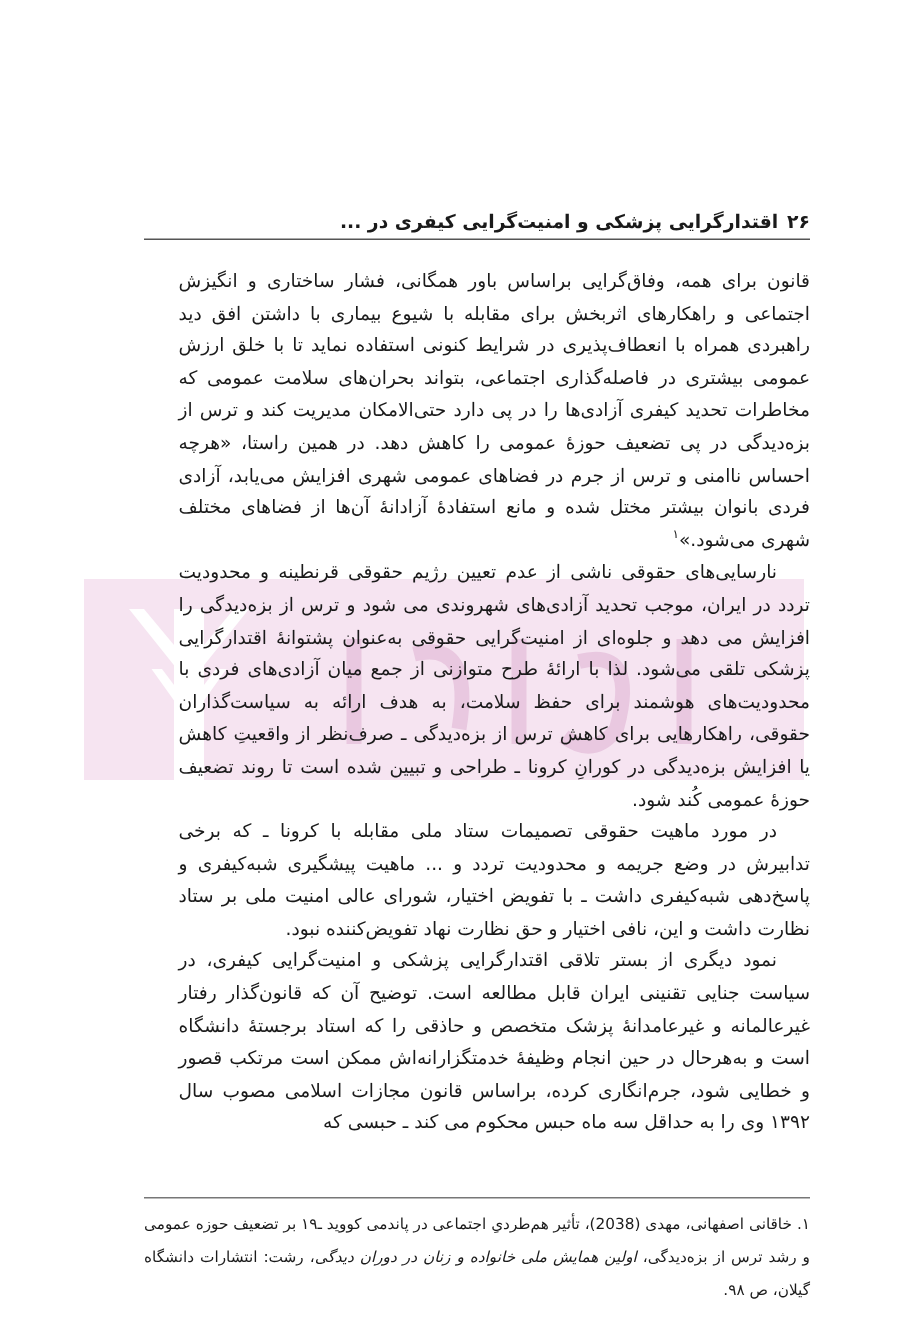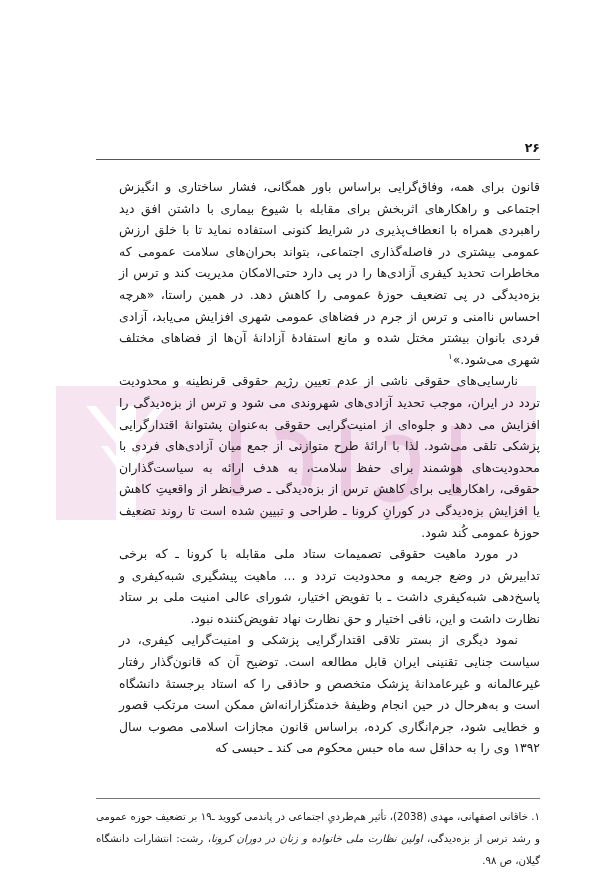--- a/index.html
+++ b/index.html
@@ -41,21 +41,21 @@
       top: 136px;
       height: 22px;
       direction: rtl;
       display: flex;
       align-items: center;
       font-size: 12.5px;
       font-weight: bold;
       z-index: 2;
     }
     .running-head .page-number {
-      margin-left: 18px;
+      margin-left: 6px;
       text-align: center;
     }
     .head-rule {
       position: absolute;
       left: 96px;
       right: 60px;
       top: 159px;
       height: 0;
       border-top: 1.5px solid #555;
       z-index: 2;
@@ -123,29 +123,30 @@
       <path d="M220 50 Q260 40 250 100" stroke="#e9c8e0" stroke-width="10" fill="none"></path>
       <path d="M290 40 L290 110" stroke="#e9c8e0" stroke-width="10" fill="none"></path>
       <path d="M330 55 Q370 45 355 100 Q340 120 320 105" stroke="#e9c8e0" stroke-width="10" fill="none"></path>
       <path d="M400 40 L400 110" stroke="#e9c8e0" stroke-width="10" fill="none"></path>
       <rect x="160" y="0" width="320" height="134" fill="none" stroke="#ffffff" stroke-width="0"></rect>
     </svg>
   </div>
 
   <div class="running-head">
     <span class="page-number">۲۶</span>
+    <span class="head-title">اقتدارگرایی پزشکی و امنیت‌گرایی کیفری در ...</span>
   </div>
   <div class="head-rule"></div>
 
   <div class="body-text">
     <p><span>قانون برای همه، وفاق‌گرایی براساس باور همگانی، فشار ساختاری و انگیزش اجتماعی و راهکارهای اثربخش برای مقابله با شیوع بیماری با داشتن افق دید راهبردی همراه با انعطاف‌پذیری در شرایط کنونی استفاده نماید تا با خلق ارزش عمومی بیشتری در فاصله‌گذاری اجتماعی، بتواند بحران‌های سلامت عمومی که مخاطرات تحدید کیفری آزادی‌ها را در پی دارد حتی‌الامکان مدیریت کند و ترس از بزه‌دیدگی در پی تضعیف حوزهٔ عمومی را کاهش دهد. در همین راستا، «هرچه احساس ناامنی و ترس از جرم در فضاهای عمومی شهری افزایش می‌یابد، آزادی فردی بانوان بیشتر مختل شده و مانع استفادهٔ آزادانهٔ آن‌ها از فضاهای مختلف شهری می‌شود.»</span><sup>۱</sup></p>
     <p class="indent">نارسایی‌های حقوقی ناشی از عدم تعیین رژیم حقوقی قرنطینه و محدودیت تردد در ایران، موجب تحدید آزادی‌های شهروندی می شود و ترس از بزه‌دیدگی را افزایش می دهد و جلوه‌ای از امنیت‌گرایی حقوقی به‌عنوان پشتوانهٔ اقتدارگرایی پزشکی تلقی می‌شود. لذا با ارائهٔ طرح متوازنی از جمع میان آزادی‌های فردی با محدودیت‌های هوشمند برای حفظ سلامت، به هدف ارائه به سیاست‌گذاران حقوقی، راهکارهایی برای کاهش ترس از بزه‌دیدگی ـ صرف‌نظر از واقعیتِ کاهش یا افزایش بزه‌دیدگی در کورانِ کرونا ـ طراحی و تبیین شده است تا روند تضعیف حوزهٔ عمومی کُند شود.</p>
     <p class="indent">در مورد ماهیت حقوقی تصمیمات ستاد ملی مقابله با کرونا ـ که برخی تدابیرش در وضع جریمه و محدودیت تردد و ... ماهیت پیشگیری شبه‌کیفری و پاسخ‌دهی شبه‌کیفری داشت ـ با تفویض اختیار، شورای عالی امنیت ملی بر ستاد نظارت داشت و این، نافی اختیار و حق نظارت نهاد تفویض‌کننده نبود.</p>
     <p class="indent">نمود دیگری از بستر تلاقی اقتدارگرایی پزشکی و امنیت‌گرایی کیفری، در سیاست جنایی تقنینی ایران قابل مطالعه است. توضیح آن که قانون‌گذار رفتار غیرعالمانه و غیرعامدانهٔ پزشک متخصص و حاذقی را که استاد برجستهٔ دانشگاه است و به‌هرحال در حین انجام وظیفهٔ خدمتگزارانه‌اش ممکن است مرتکب قصور و خطایی شود، جرم‌انگاری کرده، براساس قانون مجازات اسلامی مصوب سال ۱۳۹۲ وی را به حداقل سه ماه حبس محکوم می کند ـ حبسی که</p>
   </div>
 
   <div class="footnote-rule"></div>
 
   <div class="footnotes">
-    <p><span>۱.</span> <span>خاقانی اصفهانی، مهدی (2038)، تأثیر هم‌طردیِ اجتماعی در پاندمی کووید ـ۱۹ بر تضعیف حوزه عمومی و رشد ترس از بزه‌دیدگی، </span><em>اولین نظارت ملی خانواده و زنان در دوران کرونا</em><span>، رشت: انتشارات دانشگاه گیلان، ص ۹۸.</span></p>
+    <p><span>۱.</span> <span>خاقانی اصفهانی، مهدی (2038)، تأثیر هم‌طردیِ اجتماعی در پاندمی کووید ـ۱۹ بر تضعیف حوزه عمومی و رشد ترس از بزه‌دیدگی، </span><em>اولین همایش ملی خانواده و زنان در دوران دیدگی</em><span>، رشت: انتشارات دانشگاه گیلان، ص ۹۸.</span></p>
   </div>
 
 </div>
 
 </body></html>

